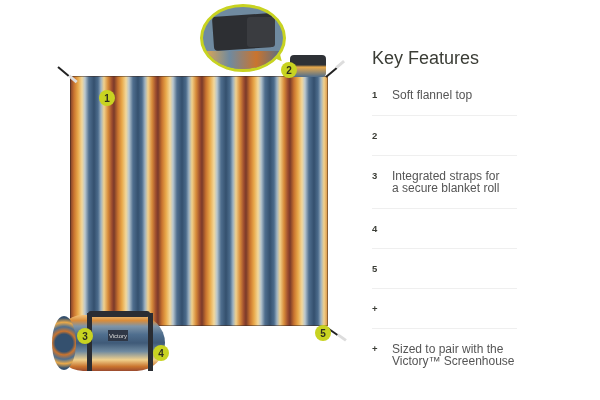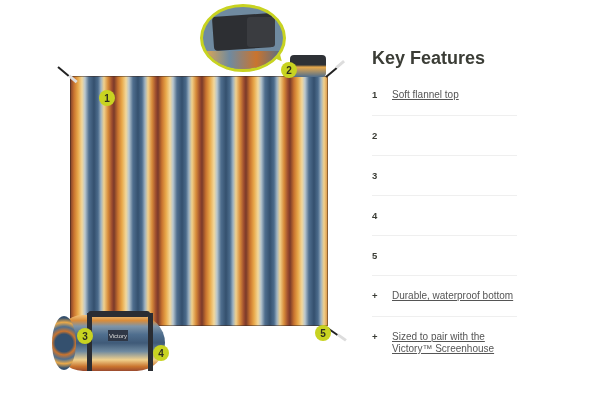--- a/index.html
+++ b/index.html
@@ -42,25 +42,25 @@
     position:absolute; left:55px; top:315px; width:110px; height:56px; border-radius:28px;
     background: linear-gradient(180deg,#f2c27a 0%,#d88c3a 10%,#7f95a8 20%,#4f6e8e 35%,#3f5a78 50%,#6f8aa0 65%,#f0d08c 80%,#c9742f 92%,#9a4a2e 100%);
   }
   .roll-end { position:absolute; left:52px; top:316px; width:24px; height:54px; border-radius:50%; background:radial-gradient(circle,#34506e 0 30%,#c9742f 40%,#4f6e8e 55%,#e9a94a 70%,#34506e 85%); }
   .strap { position:absolute; width:5px; height:58px; background:#2a2d33; top:313px; }
   .handle { position:absolute; left:88px; top:311px; width:62px; height:6px; background:#2a2d33; border-radius:3px; }
   .label { position:absolute; left:108px; top:330px; width:20px; height:11px; background:#2f3746; color:#ddd; font-size:6px; display:flex; align-items:center; justify-content:center; }
 
   
   .features { position:absolute; left:372px; top:48px; width:200px; }
-  .features h2 { margin:0 0 20px 0; font-size:18px; font-weight:bold; color:#3b3d36; }
+  .features h2 { margin:0 0 20px 0; font-size:18px; font-weight:normal; color:#3b3d36; }
   .item { display:flex; padding:0 0 14px 0; margin-bottom:14px; border-bottom:1px solid #efefef; width:145px; }
   .item:last-child { border-bottom:none; }
   .item .num { width:20px; flex:none; font-size:9.5px; font-weight:bold; color:#3b3d36; }
-  .item .txt { font-size:10px; color:#555; line-height:12px; white-space:pre-line; width:200px;text-decoration:underline; }
+  .item .txt { font-size:12px; color:#555; line-height:12px; white-space:pre-line; width:200px; }
 </style>
 </head>
 <body>
 
 <div class="stage">
   <div class="blanket"></div>
   <div class="corner-loop" style="left:58px;top:66px;width:14px;transform:rotate(40deg);"></div>
   <div class="corner-loop" style="left:326px;top:76px;width:14px;transform:rotate(-40deg);"></div>
   <div class="corner-loop" style="left:326px;top:326px;width:14px;transform:rotate(35deg);"></div>
 
@@ -89,30 +89,31 @@
     <h2>Key Features</h2>
     <div class="item">
         <span class="num">1</span>
         <span class="txt">Soft flannel top</span>
       </div>
     <div class="item">
         <span class="num">2</span>
       </div>
     <div class="item">
         <span class="num">3</span>
+        <span class="txt">Integrated straps for
+a secure blanket roll</span>
       </div>
     <div class="item">
         <span class="num">4</span>
       </div>
     <div class="item">
         <span class="num">5</span>
       </div>
     <div class="item">
         <span class="num">+</span>
-        <span class="txt">Durable, waterproof bottom</span>
       </div>
     <div class="item">
         <span class="num">+</span>
         <span class="txt">Sized to pair with the
 Victory™ Screenhouse</span>
       </div>
   </div>
 </div>
 
 </body></html>

